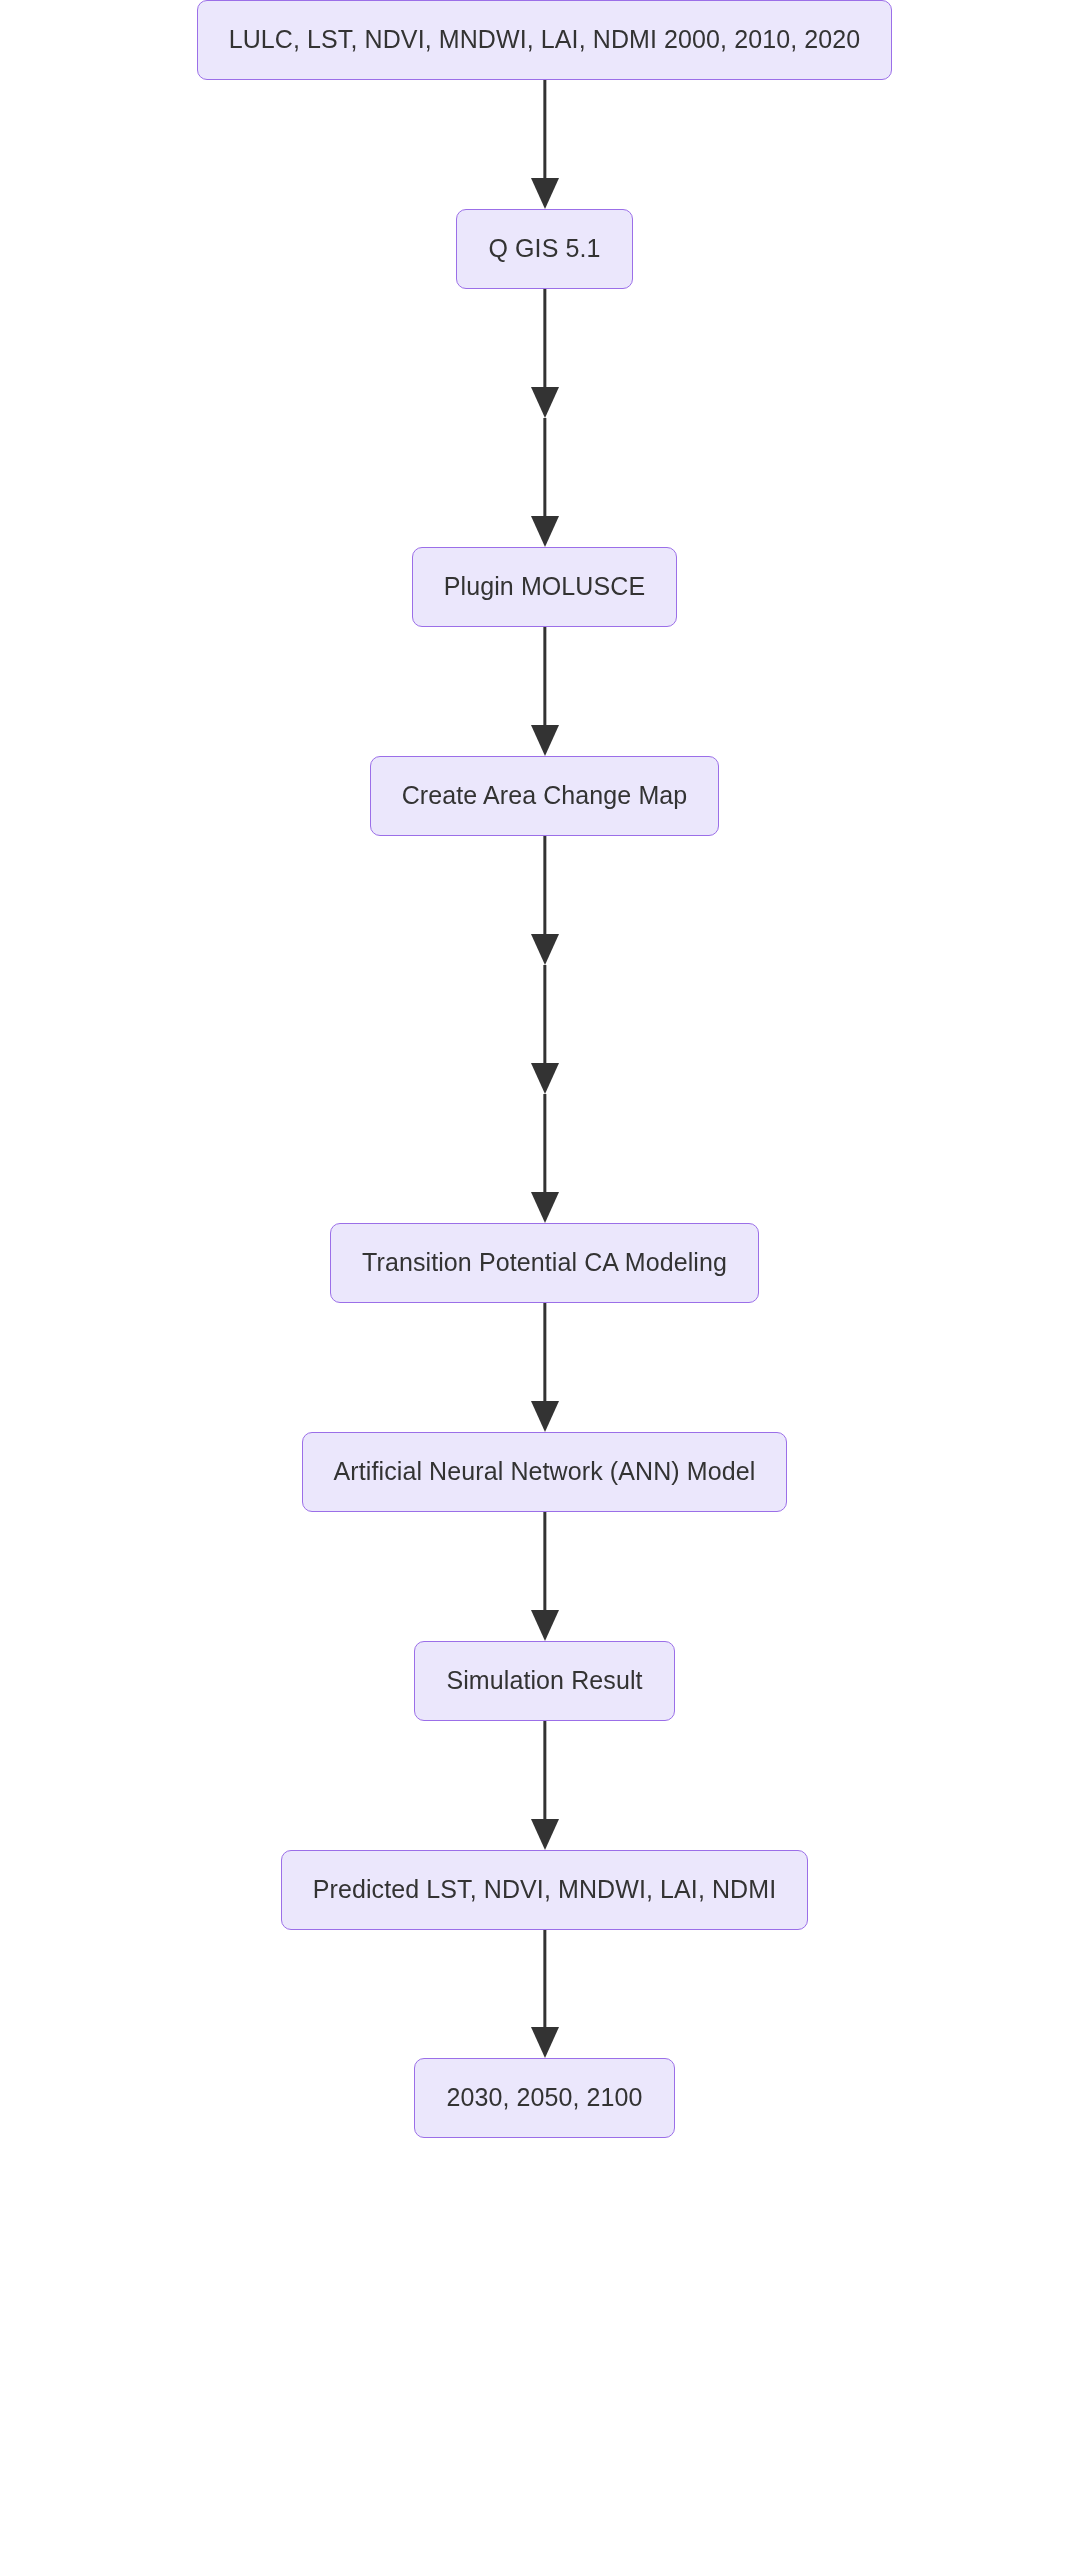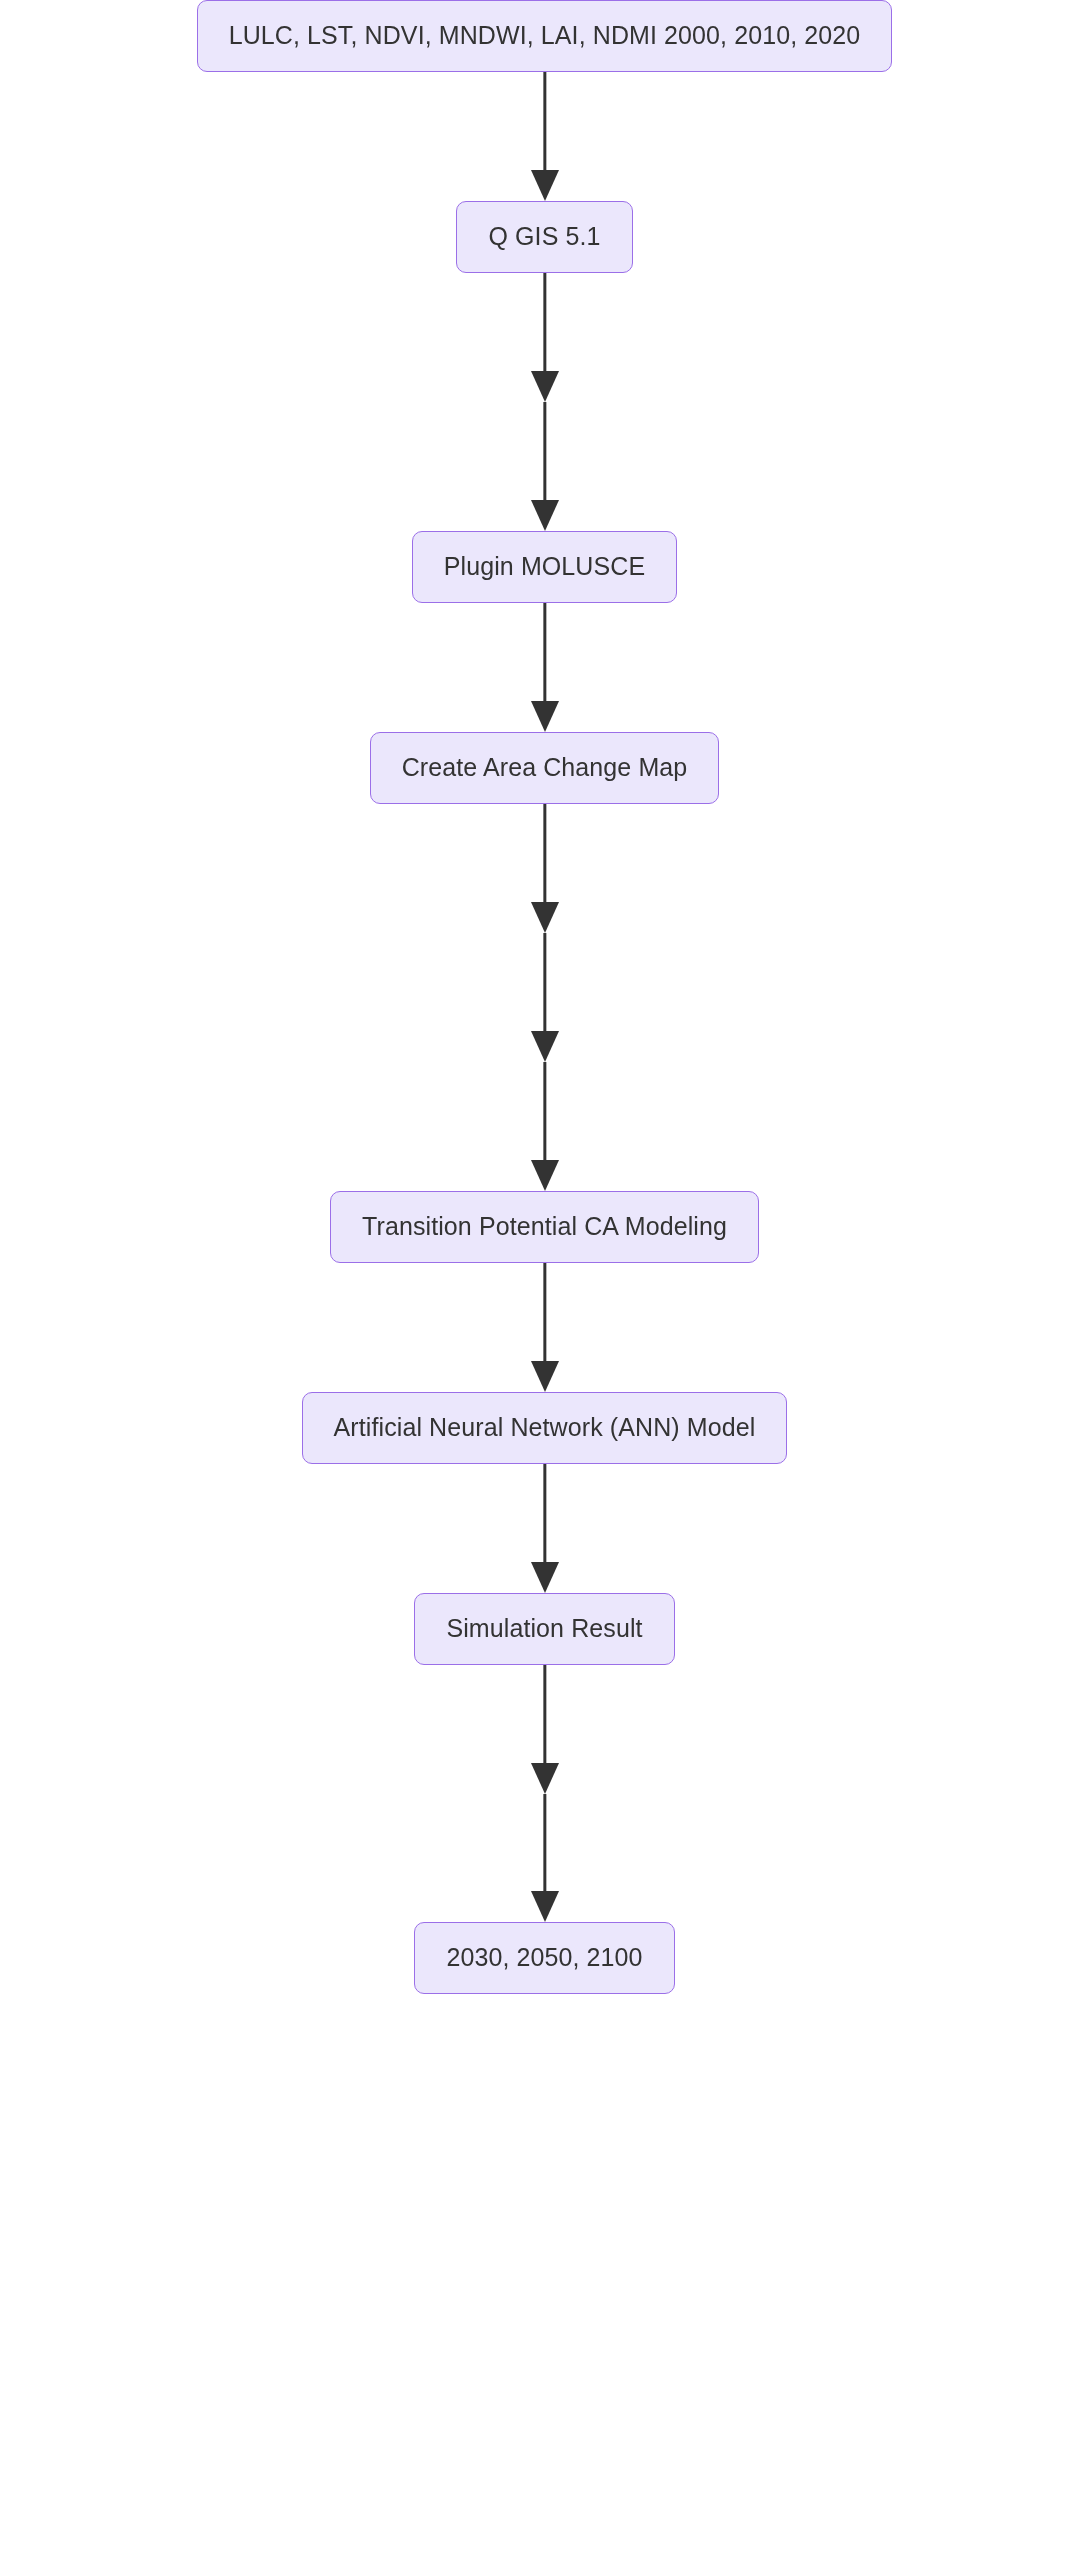--- a/index.html
+++ b/index.html
@@ -28,21 +28,21 @@
     flex-direction: column;
     align-items: center;
   }
   
   .node {
     position: relative;
     box-sizing: border-box;
     background: #EBE7FC;
     border: 1.7px solid #9B6FE8;
     border-radius: 10px;
-    height: 72px;
+    height: 80px;
     display: flex;
     align-items: center;
     justify-content: center;
     padding: 0 31px;
     white-space: nowrap;
   }
   .node-label {
     font-size: 25px;
     line-height: 1.1;
     color: #333333;
@@ -154,20 +154,23 @@
     </div>
 
     <div class="node">
       <span class="node-label">Simulation Result</span>
     </div>
     <div class="connector gap-a">
       <span class="stem"></span>
       <span class="head"></span>
     </div>
 
+    <div class="node">
+      <span class="node-label">Predicted LST, NDVI, MNDWI, LAI, NDMI</span>
+    </div>
     <div class="connector gap-b">
       <span class="stem"></span>
       <span class="head"></span>
     </div>
 
     <div class="node">
       <span class="node-label">2030, 2050, 2100</span>
     </div>
 
   </div>

